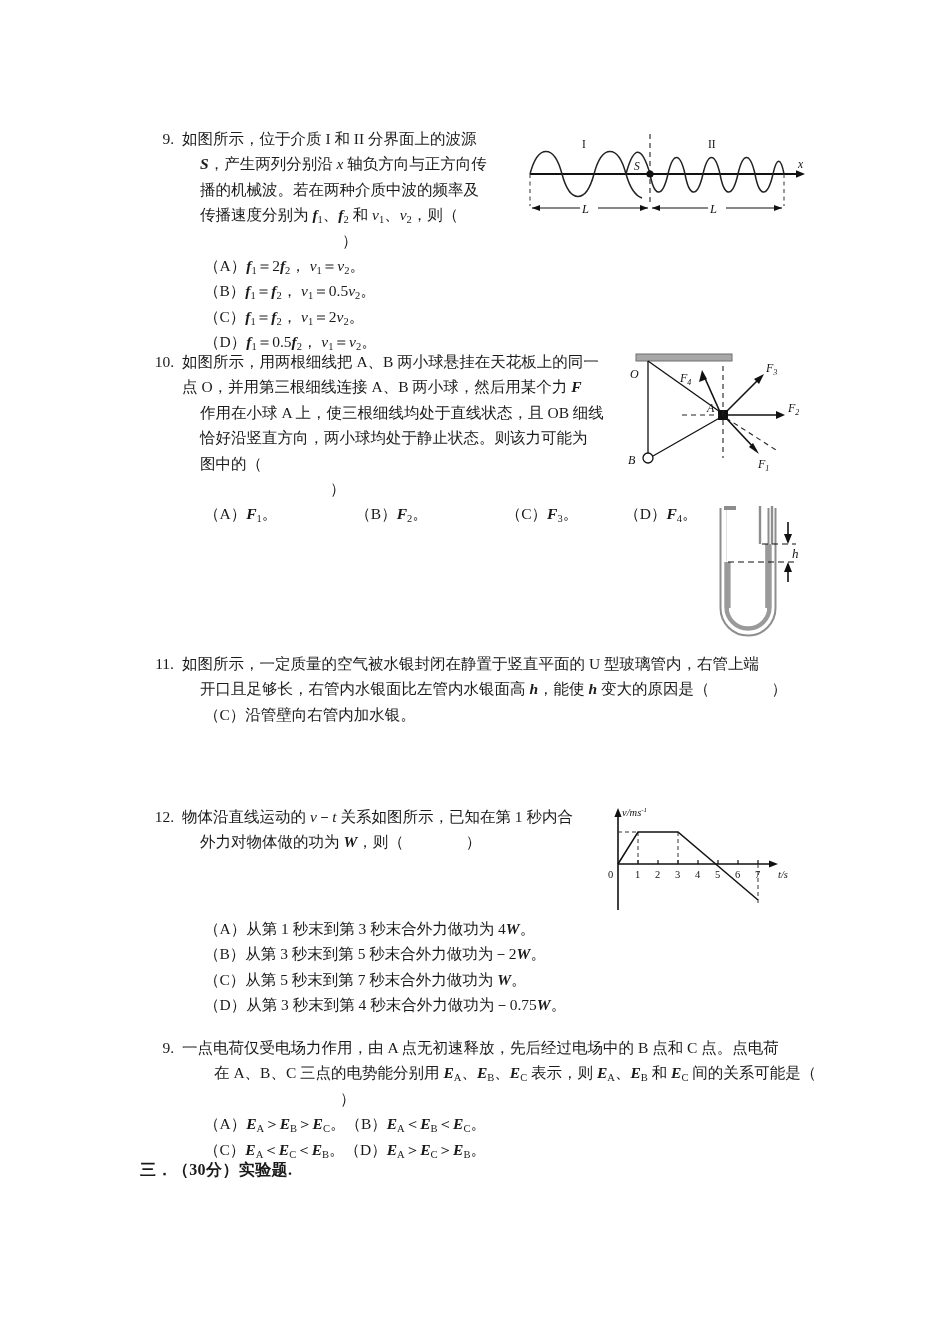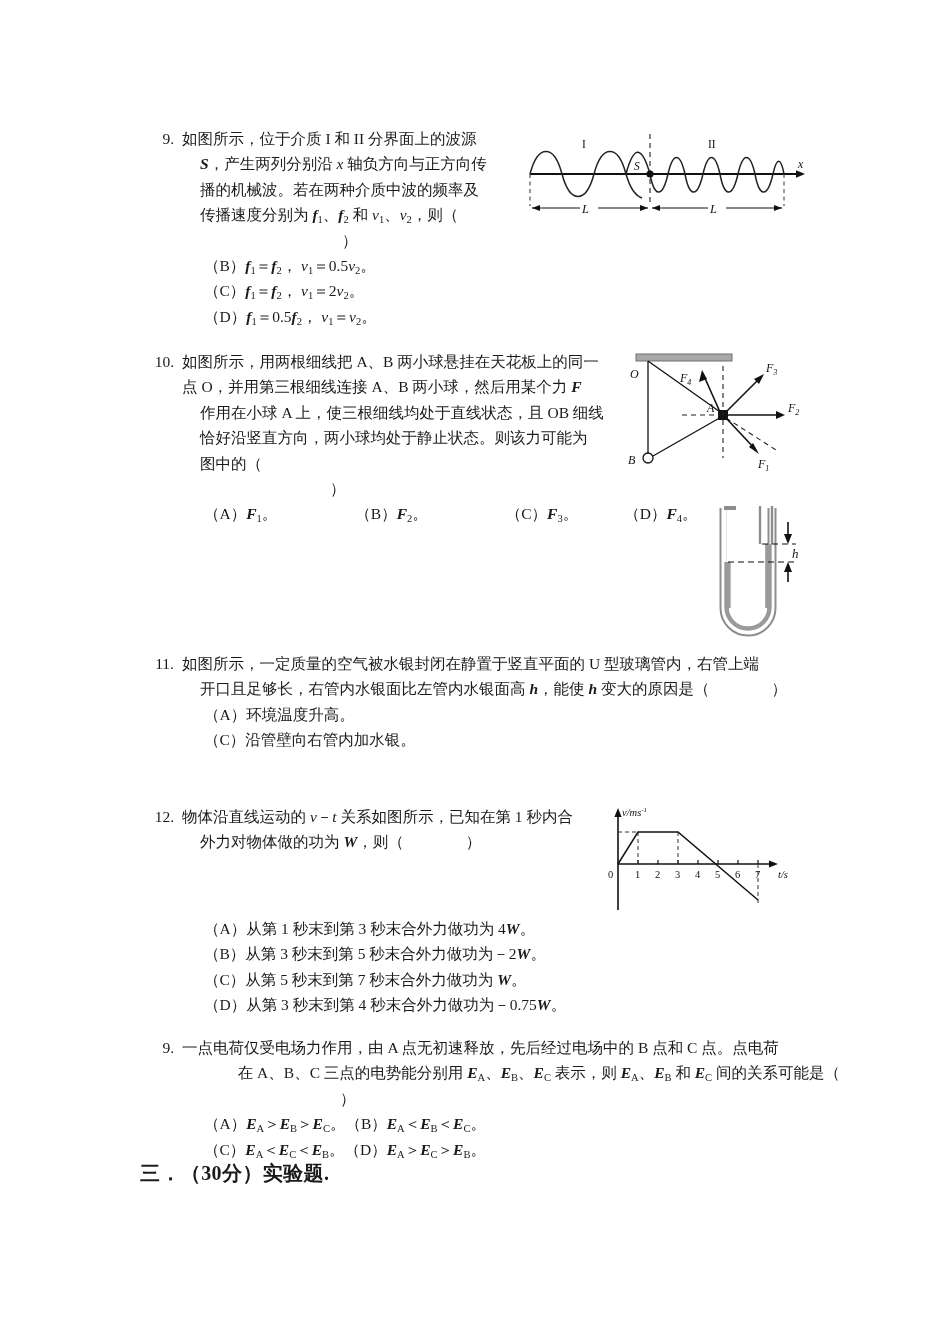--- a/index.html
+++ b/index.html
@@ -67,21 +67,21 @@
     font-size: 0.68em;
     vertical-align: -0.25em;
   }
   .tabgap { display: inline-block; width: 78px; }
   .tabgap-s { display: inline-block; width: 46px; }
   .paren-gap { display: inline-block; width: 62px; }
 
   
   .sechead {
     position: absolute;
-    font-size: 20px;
+    font-size: 16px;
     font-weight: bold;
     letter-spacing: 0.4px;
   }
 
   
   .fig {
     position: absolute;
   }
   .fig svg { display: block; }
   .figtext {
@@ -95,20 +95,21 @@
 <div class="page">
 
   <div class="qblock" style="left:140px; top:126px; width:380px;">
     <span class="qnum">9.</span>
     <div class="qbody">
       <div class="line">如图所示，位于介质 I 和 II 分界面上的波源</div>
       <div class="line" style="margin-left:18px;"><b class="v">S</b>，产生两列分别沿 <i class="v">x</i> 轴负方向与正方向传</div>
       <div class="line" style="margin-left:18px;">播的机械波。若在两种介质中波的频率及</div>
       <div class="line" style="margin-left:18px;">传播速度分别为 <b class="v">f</b><sub>1</sub>、<b class="v">f</b><sub>2</sub> 和 <i class="v">v</i><sub>1</sub>、<i class="v">v</i><sub>2</sub>，则（</div>
       <div class="line" style="margin-left:160px;">）</div>
+      <div class="opt">（A）<b class="v">f</b><sub>1</sub>＝2<b class="v">f</b><sub>2</sub>，&nbsp;<i class="v">v</i><sub>1</sub>＝<i class="v">v</i><sub>2</sub>。</div>
       <div class="opt">（B）<b class="v">f</b><sub>1</sub>＝<b class="v">f</b><sub>2</sub>，&nbsp;<i class="v">v</i><sub>1</sub>＝0.5<i class="v">v</i><sub>2</sub>。</div>
       <div class="opt">（C）<b class="v">f</b><sub>1</sub>＝<b class="v">f</b><sub>2</sub>，&nbsp;<i class="v">v</i><sub>1</sub>＝2<i class="v">v</i><sub>2</sub>。</div>
       <div class="opt">（D）<b class="v">f</b><sub>1</sub>＝0.5<b class="v">f</b><sub>2</sub>，&nbsp;<i class="v">v</i><sub>1</sub>＝<i class="v">v</i><sub>2</sub>。</div>
     </div>
   </div>
 
   <div class="fig" style="left:512px; top:126px;">
     <svg width="300" height="95" viewBox="0 0 300 95">
 
       <line x1="18" y1="48" x2="284" y2="48" stroke="#111" stroke-width="2.2"></line>
@@ -233,21 +234,20 @@
       <polygon points="96,62 92,72 100,72" fill="#111"></polygon>
       <text class="figtext" x="100" y="58" font-size="13" fill="#111">h</text>
     </svg>
   </div>
 
   <div class="qblock" style="left:140px; top:651px; width:700px;">
     <span class="qnum">11.</span>
     <div class="qbody">
       <div class="line">如图所示，一定质量的空气被水银封闭在静置于竖直平面的 U 型玻璃管内，右管上端</div>
       <div class="line" style="margin-left:18px;">开口且足够长，右管内水银面比左管内水银面高 <b class="v">h</b>，能使 <b class="v">h</b> 变大的原因是（<span class="paren-gap"></span>）</div>
-      <div class="opt">（A）环境温度升高。</div>
       <div class="opt">（C）沿管壁向右管内加水银。</div>
     </div>
   </div>
 
   <div class="qblock" style="left:140px; top:804px; width:400px;">
     <span class="qnum">12.</span>
     <div class="qbody">
       <div class="line">物体沿直线运动的 <i class="v">v</i>－<i class="v">t</i> 关系如图所示，已知在第 1 秒内合</div>
       <div class="line" style="margin-left:18px;">外力对物体做的功为 <b class="v">W</b>，则（<span class="paren-gap"></span>）</div>
     </div>
@@ -301,21 +301,21 @@
       <div class="opt">（B）从第 3 秒末到第 5 秒末合外力做功为－2<b class="v">W</b>。</div>
       <div class="opt">（C）从第 5 秒末到第 7 秒末合外力做功为 <b class="v">W</b>。</div>
       <div class="opt">（D）从第 3 秒末到第 4 秒末合外力做功为－0.75<b class="v">W</b>。</div>
     </div>
   </div>
 
   <div class="qblock" style="left:140px; top:1035px; width:700px;">
     <span class="qnum">9.</span>
     <div class="qbody">
       <div class="line">一点电荷仅受电场力作用，由 A 点无初速释放，先后经过电场中的 B 点和 C 点。点电荷</div>
-      <div class="line" style="margin-left:18px;text-align:right;">在 A、B、C 三点的电势能分别用 <b class="v">E</b><sub>A</sub>、<b class="v">E</b><sub>B</sub>、<b class="v">E</b><sub>C</sub> 表示，则 <b class="v">E</b><sub>A</sub>、<b class="v">E</b><sub>B</sub> 和 <b class="v">E</b><sub>C</sub> 间的关系可能是（</div>
+      <div class="line" style="margin-left:32px;">在 A、B、C 三点的电势能分别用 <b class="v">E</b><sub>A</sub>、<b class="v">E</b><sub>B</sub>、<b class="v">E</b><sub>C</sub> 表示，则 <b class="v">E</b><sub>A</sub>、<b class="v">E</b><sub>B</sub> 和 <b class="v">E</b><sub>C</sub> 间的关系可能是（</div>
       <div class="line" style="margin-left:158px;">）</div>
       <div class="optrow">
         <span>（A）<b class="v">E</b><sub>A</sub>＞<b class="v">E</b><sub>B</sub>＞<b class="v">E</b><sub>C</sub>。</span><span>（B）<b class="v">E</b><sub>A</sub>＜<b class="v">E</b><sub>B</sub>＜<b class="v">E</b><sub>C</sub>。</span>
       </div>
       <div class="optrow">
         <span>（C）<b class="v">E</b><sub>A</sub>＜<b class="v">E</b><sub>C</sub>＜<b class="v">E</b><sub>B</sub>。</span><span>（D）<b class="v">E</b><sub>A</sub>＞<b class="v">E</b><sub>C</sub>＞<b class="v">E</b><sub>B</sub>。</span>
       </div>
     </div>
   </div>
 

